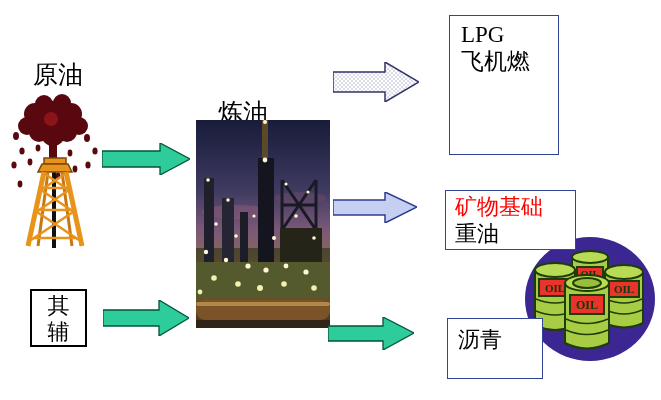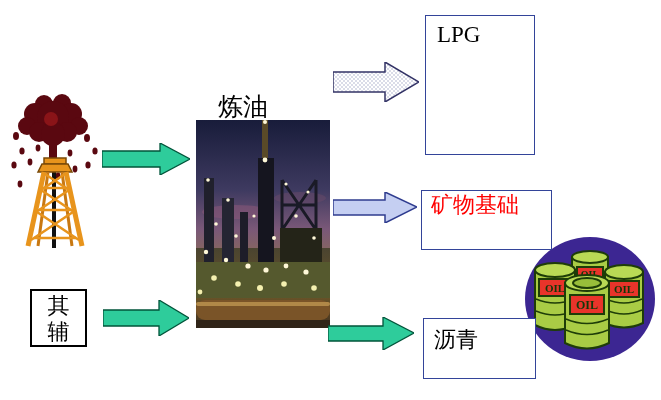--- a/index.html
+++ b/index.html
@@ -16,52 +16,53 @@
     font-size:25px;
     line-height:1.05;
     white-space:nowrap;
   }
   .pbox{
     position:absolute;
     background:#ffffff;
     box-sizing:border-box;
     color:#000;
   }
-  .navy-border{border:1.5px solid var(--box-border-navy);}
+  .navy-border{border:1.5px solid var(--box-border-navy);margin-left:24px;}
   .black-border{border:2px solid var(--box-border-black);}
   #products-box{
     left:425px;top:15px;width:110px;height:140px;
     padding:5px 0 0 11px;
     font-size:23px;line-height:27px;
   }
   #mineral-box{
     left:421px;top:190px;width:131px;height:60px;
     padding:2px 0 0 9px;
     font-size:22px;line-height:27px;
   }
-  #mineral-box .red{color:var(--mineral-text-red);font-family:Liberation Mono, monospace;}
+  #mineral-box .red{color:var(--mineral-text-red);}
   #asphalt-box{
-    left:423px;top:318px;width:113px;height:61px;
+    left:423px;top:318px;width:96px;height:61px;
     padding:6px 0 0 10px;
     font-size:22px;
   }
   #aux-box{
     left:30px;top:289px;width:57px;height:58px;
     padding-top:2px;
     text-align:center;
     font-size:22px;line-height:26px;
   }
   .boxline{display:block;}
   svg{display:block;}
 </style>
 </head>
 <body>
 
 <div id="stage">
 
+  <div class="abs lbl" style="left:33px;top:62px;">原油</div>
 
   <svg class="abs" style="left:8px;top:88px;" width="95" height="160" viewBox="0 0 95 160">
     <g style="fill:var(--oil-dark-red);">
       <circle cx="36" cy="16" r="9"></circle>
         <circle cx="54" cy="15" r="9"></circle>
       <circle cx="27" cy="26" r="11"></circle>
         <circle cx="63" cy="26" r="11"></circle>
       <circle cx="19" cy="38" r="9"></circle>
         <circle cx="71" cy="38" r="9"></circle>
       <circle cx="45" cy="29" r="16"></circle>
@@ -91,21 +92,21 @@
       <path d="M58,84 L74,158" stroke-width="5"></path>
       <path d="M40,84 L30,158" stroke="#c87812" stroke-width="3"></path>
       <path d="M54,84 L64,158" stroke="#c87812" stroke-width="3"></path>
       <path d="M37,86 L61,102 M57,86 L33,102" stroke-width="2.5"></path>
       <path d="M33,102 L66,124 M61,102 L28,124" stroke-width="2.5"></path>
       <path d="M29,124 L71,152 M65,124 L23,152" stroke-width="2.5"></path>
       <path d="M35,100 L59,100 M31,122 L63,122 M26,150 L68,150" stroke-width="2.5"></path>
     </g>
   </svg>
 
-  <div class="abs lbl" style="left:218px;top:94px;">炼油</div>
+  <div class="abs lbl" style="left:218px;top:100px;">炼油</div>
 
   <svg class="abs" style="left:196px;top:120px;" width="134" height="208" viewBox="0 0 134 208">
     <defs>
       <linearGradient id="sky" x1="0" y1="0" x2="0" y2="1">
         <stop offset="0" stop-color="#181c3a"></stop>
         <stop offset="0.5" stop-color="#3e3a60"></stop>
         <stop offset="0.78" stop-color="#7a5878"></stop>
         <stop offset="1" stop-color="#8a6a58"></stop>
       </linearGradient>
       <linearGradient id="ground" x1="0" y1="0" x2="0" y2="1">
@@ -219,24 +220,26 @@
   <svg class="abs" style="left:333px;top:192px;" width="84" height="31" viewBox="0 0 84 31">
     <polygon points="0,8 52,8 52,0 84,15 52,31 52,23 0,23" style="fill:var(--arrow-blue);stroke:var(--arrow-blue-border);" stroke-width="1.5"></polygon>
   </svg>
 
   <svg class="abs" style="left:328px;top:317px;" width="86" height="33" viewBox="0 0 86 33">
     <polygon points="0,9 55,9 55,0 86,16 55,33 55,24 0,24" style="fill:var(--arrow-green);stroke:var(--arrow-green-border);" stroke-width="1.3"></polygon>
   </svg>
 
   <div id="products-box" class="pbox navy-border">
     <span class="boxline">LPG</span>
+    <span class="boxline">飞机燃</span>
   </div>
 
   <div id="mineral-box" class="pbox navy-border">
     <span class="boxline red">矿物基础</span>
+    <span class="boxline">重油</span>
   </div>
 
   <div id="asphalt-box" class="pbox navy-border">
     <span class="boxline">沥青</span>
   </div>
 
   <div id="aux-box" class="pbox black-border">
     <span class="boxline">其</span>
     <span class="boxline">辅</span>
   </div>

